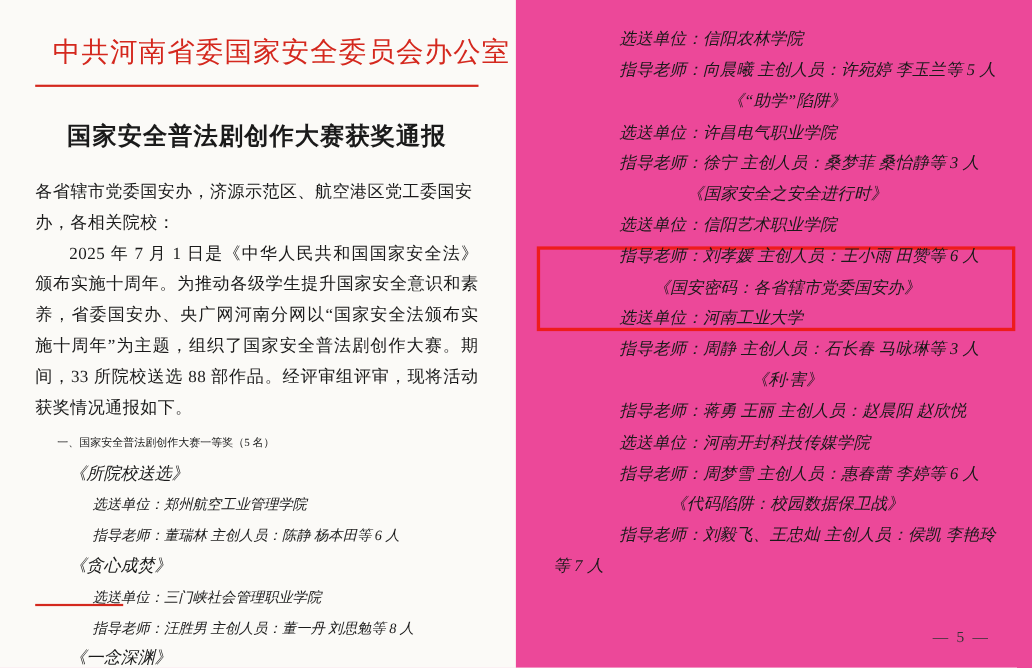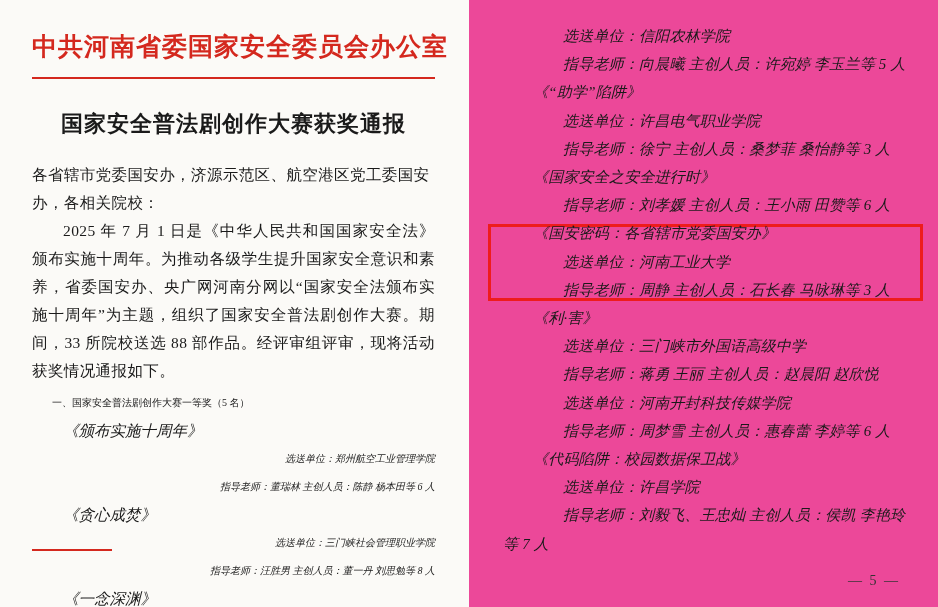--- a/index.html
+++ b/index.html
@@ -42,26 +42,26 @@
     position: absolute;
     left: 469px;
     top: 0;
     width: 1px;
     height: 607px;
     background: linear-gradient(to bottom, rgba(0,0,0,0.05), rgba(0,0,0,0.12), rgba(0,0,0,0.05));
   }
   .letterhead {
     color: #d4281e;
     font-family: "Liberation Serif", "DejaVu Serif", serif;
-    font-weight: bold;
+    font-weight: normal;
     font-size: 25px;
     letter-spacing: 1px;
     text-align: center;
     white-space: nowrap;
-    margin: 4px 0 0 0;
+    margin: 4px 0 0 16px;
   }
   .red-rule {
     height: 2px;
     background: #d4281e;
     margin: 14px 0 0 0;
   }
   .doc-title {
     text-align: center;
     font-size: 22px;
     font-weight: bold;
@@ -84,44 +84,44 @@
     text-indent: 2em;
     margin-top: 4px;
   }
   .work-title {
     font-size: 15.5px;
     line-height: 28px;
     font-style: italic;
     text-indent: 2em;
   }
   .entry-line {
-    font-size: 10px;
+    font-size: 13px;
     line-height: 28px;
     text-indent: 4em;
     font-style: italic;
-    text-align: right;
   }
   .bottom-rule {
     position: absolute;
     left: 32px;
     bottom: 56px;
     width: 80px;
     height: 2px;
     background: #d4281e;
   }
   
   .r-line {
     font-size: 15px;
     line-height: 28.2px;
     font-style: italic;
     letter-spacing: 0.2px;
     white-space: nowrap;
   }
   .r-indent1 {
     text-indent: 2em;
+    text-align: center;
   }
   .r-indent2 {
     text-indent: 4em;
   }
   .r-noindent {
     text-indent: 0;
   }
   .highlight-box {
     position: absolute;
     left: 19px;
@@ -156,52 +156,51 @@
     <div class="red-rule"></div>
 
     <div class="doc-title">国家安全普法剧创作大赛获奖通报</div>
 
     <div class="body-line">各省辖市党委国安办，济源示范区、航空港区党工委国安</div>
     <div class="body-line">办，各相关院校：</div>
     <div class="body-line indent2">2025 年 7 月 1 日是《中华人民共和国国家安全法》颁布实施十周年。为推动各级学生提升国家安全意识和素养，省委国安办、央广网河南分网以“国家安全法颁布实施十周年”为主题，组织了国家安全普法剧创作大赛。期间，33 所院校送选 88 部作品。经评审组评审，现将活动获奖情况通报如下。</div>
 
     <div class="section-head">一、国家安全普法剧创作大赛一等奖（5 名）</div>
 
-    <div class="work-title">《颁布实施十周年》</div>
+    <div class="work-title">《所院校送选》</div>
     <div class="entry-line">选送单位：郑州航空工业管理学院</div>
     <div class="entry-line">指导老师：董瑞林  主创人员：陈静  杨本田等 6 人</div>
     <div class="work-title">《贪心成焚》</div>
     <div class="entry-line">选送单位：三门峡社会管理职业学院</div>
     <div class="entry-line">指导老师：汪胜男  主创人员：董一丹  刘思勉等 8 人</div>
     <div class="work-title">《一念深渊》</div>
 
     <div class="bottom-rule"></div>
   </div>
 
   <div class="gutter"></div>
 
   <div class="right-page">
     <div class="r-block">
       <div class="r-line r-indent2">选送单位：信阳农林学院</div>
       <div class="r-line r-indent2">指导老师：向晨曦   主创人员：许宛婷  李玉兰等 5 人</div>
       <div class="r-line r-indent1">《“助学”陷阱》</div>
       <div class="r-line r-indent2">选送单位：许昌电气职业学院</div>
       <div class="r-line r-indent2">指导老师：徐宁   主创人员：桑梦菲  桑怡静等 3 人</div>
       <div class="r-line r-indent1">《国家安全之安全进行时》</div>
+      <div class="r-line r-indent2">选送单位：信阳艺术职业学院</div>
       <div class="r-line r-indent2">指导老师：刘孝媛   主创人员：王小雨  田赞等 6 人</div>
       <div class="r-line r-indent1">《国安密码：各省辖市党委国安办》</div>
       <div class="r-line r-indent2">选送单位：河南工业大学</div>
       <div class="r-line r-indent2">指导老师：周静   主创人员：石长春  马咏琳等 3 人</div>
       <div class="r-line r-indent1">《利·害》</div>
-      <div class="r-line r-indent2">选送单位：三门峡市外国语高级中学</div>
       <div class="r-line r-indent2">指导老师：蒋勇   王丽   主创人员：赵晨阳  赵欣悦</div>
       <div class="r-line r-indent2">选送单位：河南开封科技传媒学院</div>
       <div class="r-line r-indent2">指导老师：周梦雪   主创人员：惠春蕾  李婷等 6 人</div>
       <div class="r-line r-indent1">《代码陷阱：校园数据保卫战》</div>
-      <div class="r-line r-indent2">选送单位：许昌学院</div>
       <div class="r-line r-indent2">指导老师：刘毅飞、王忠灿   主创人员：侯凯  李艳玲</div>
       <div class="r-line r-noindent">等 7 人</div>
 
     </div>
 
     <div class="highlight-box"></div>
     <div class="page-number">— 5 —</div>
   </div>
 
 </div>

